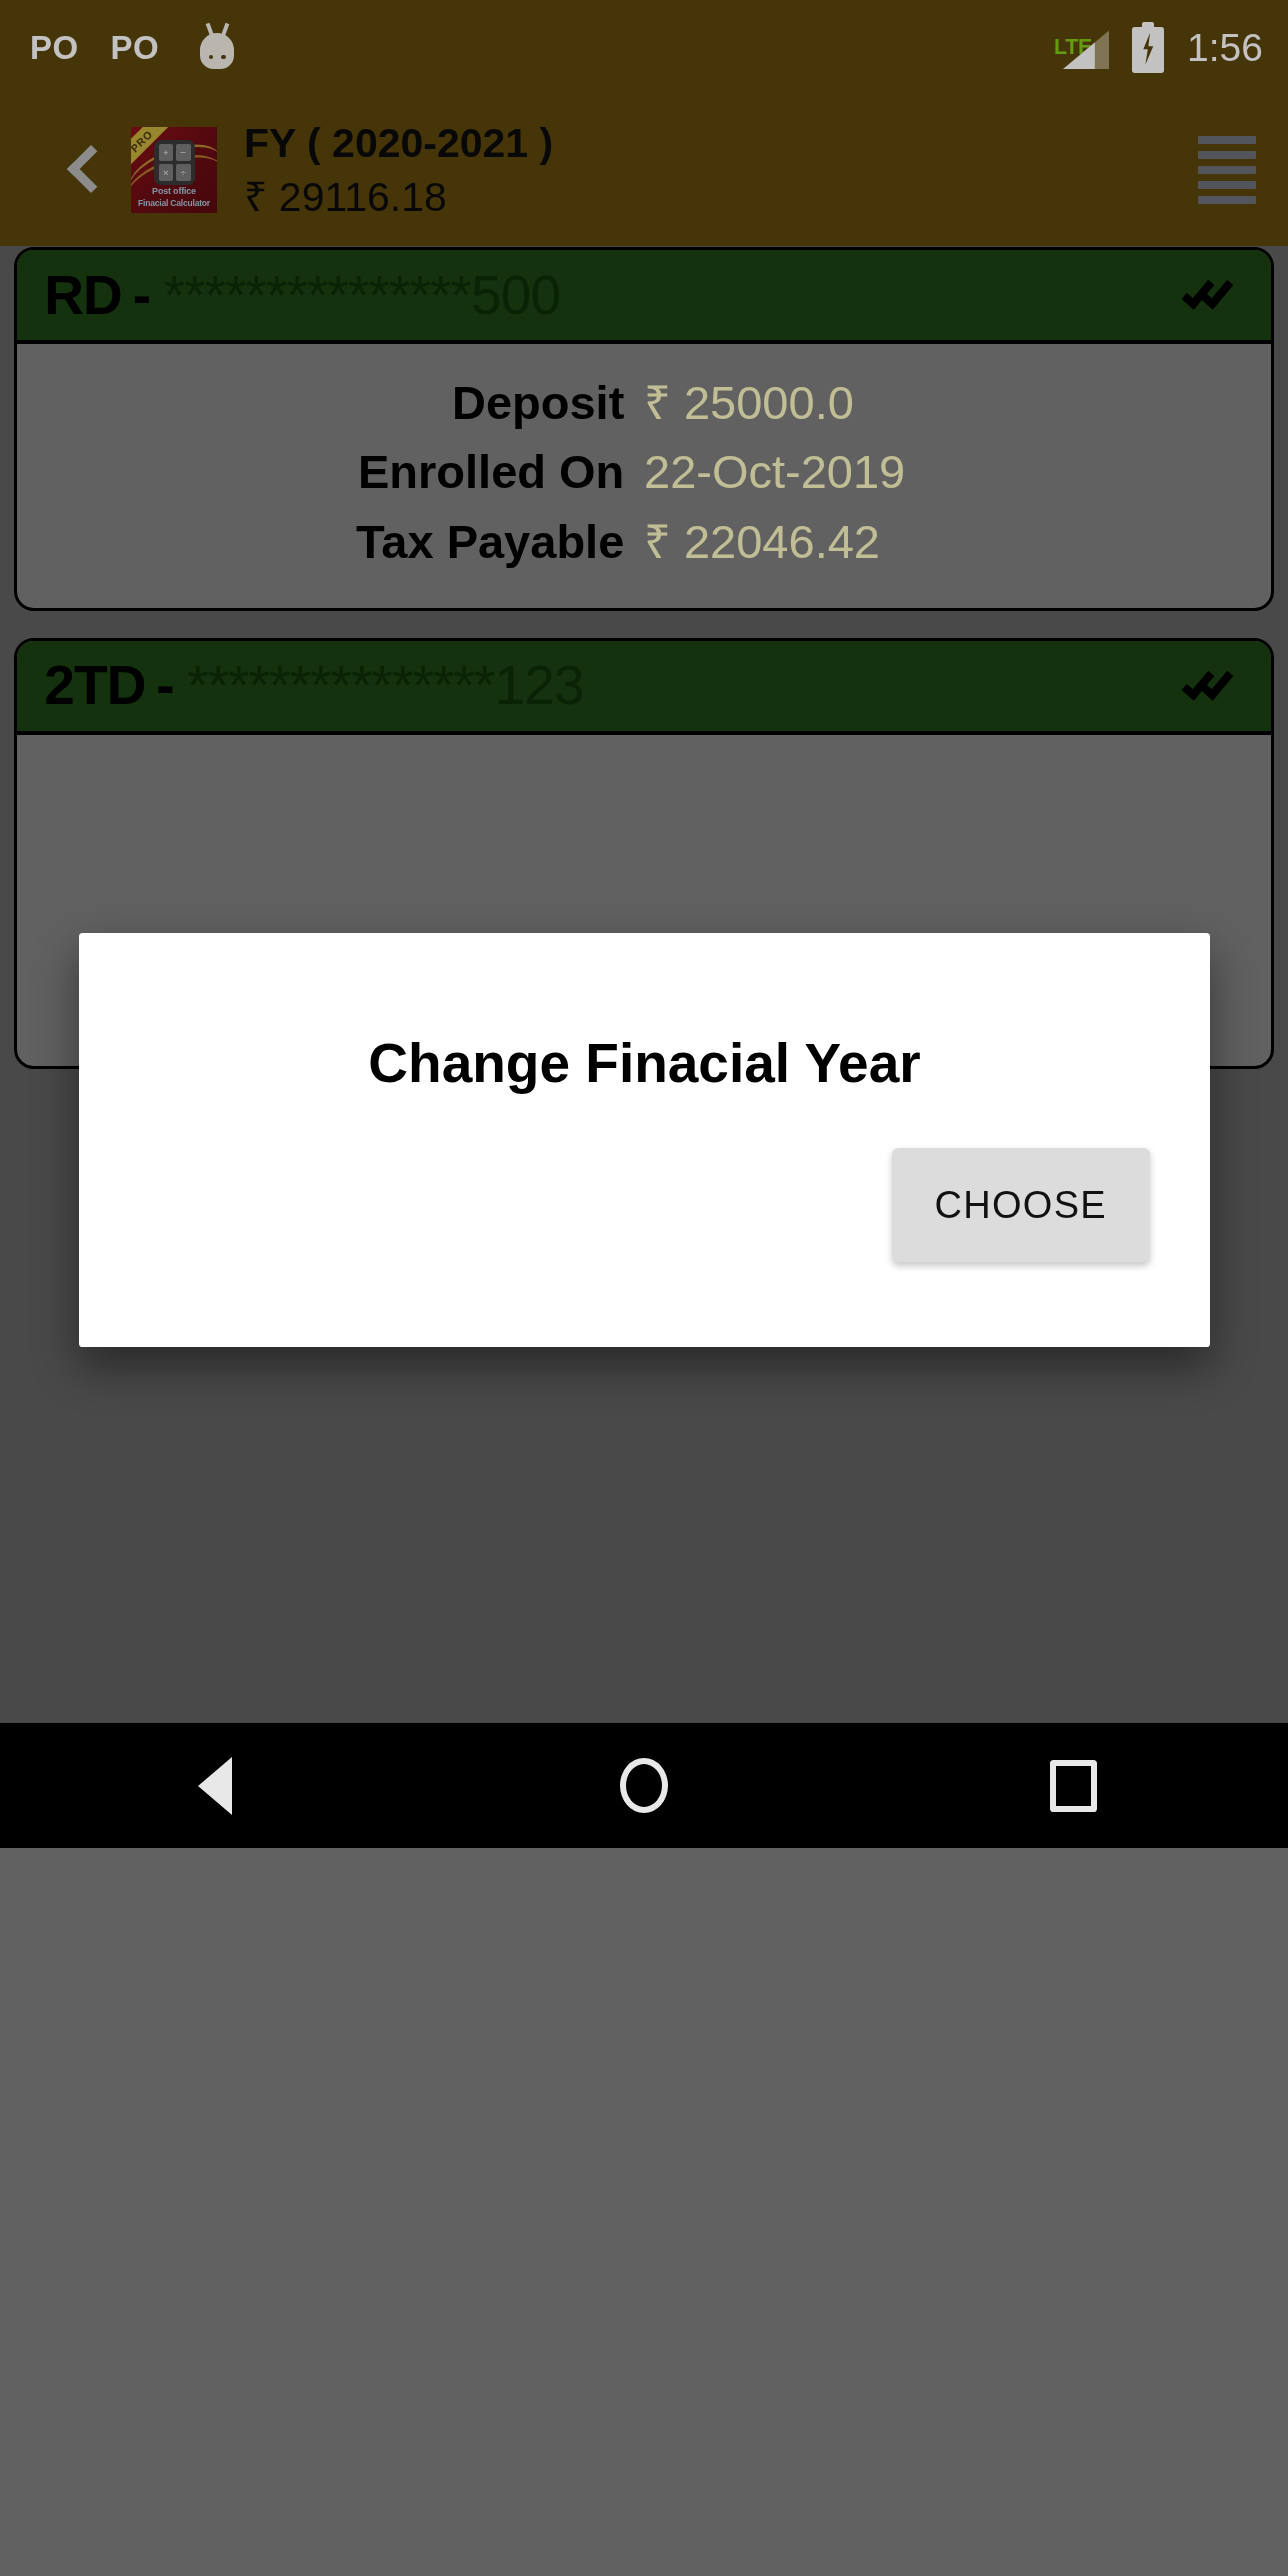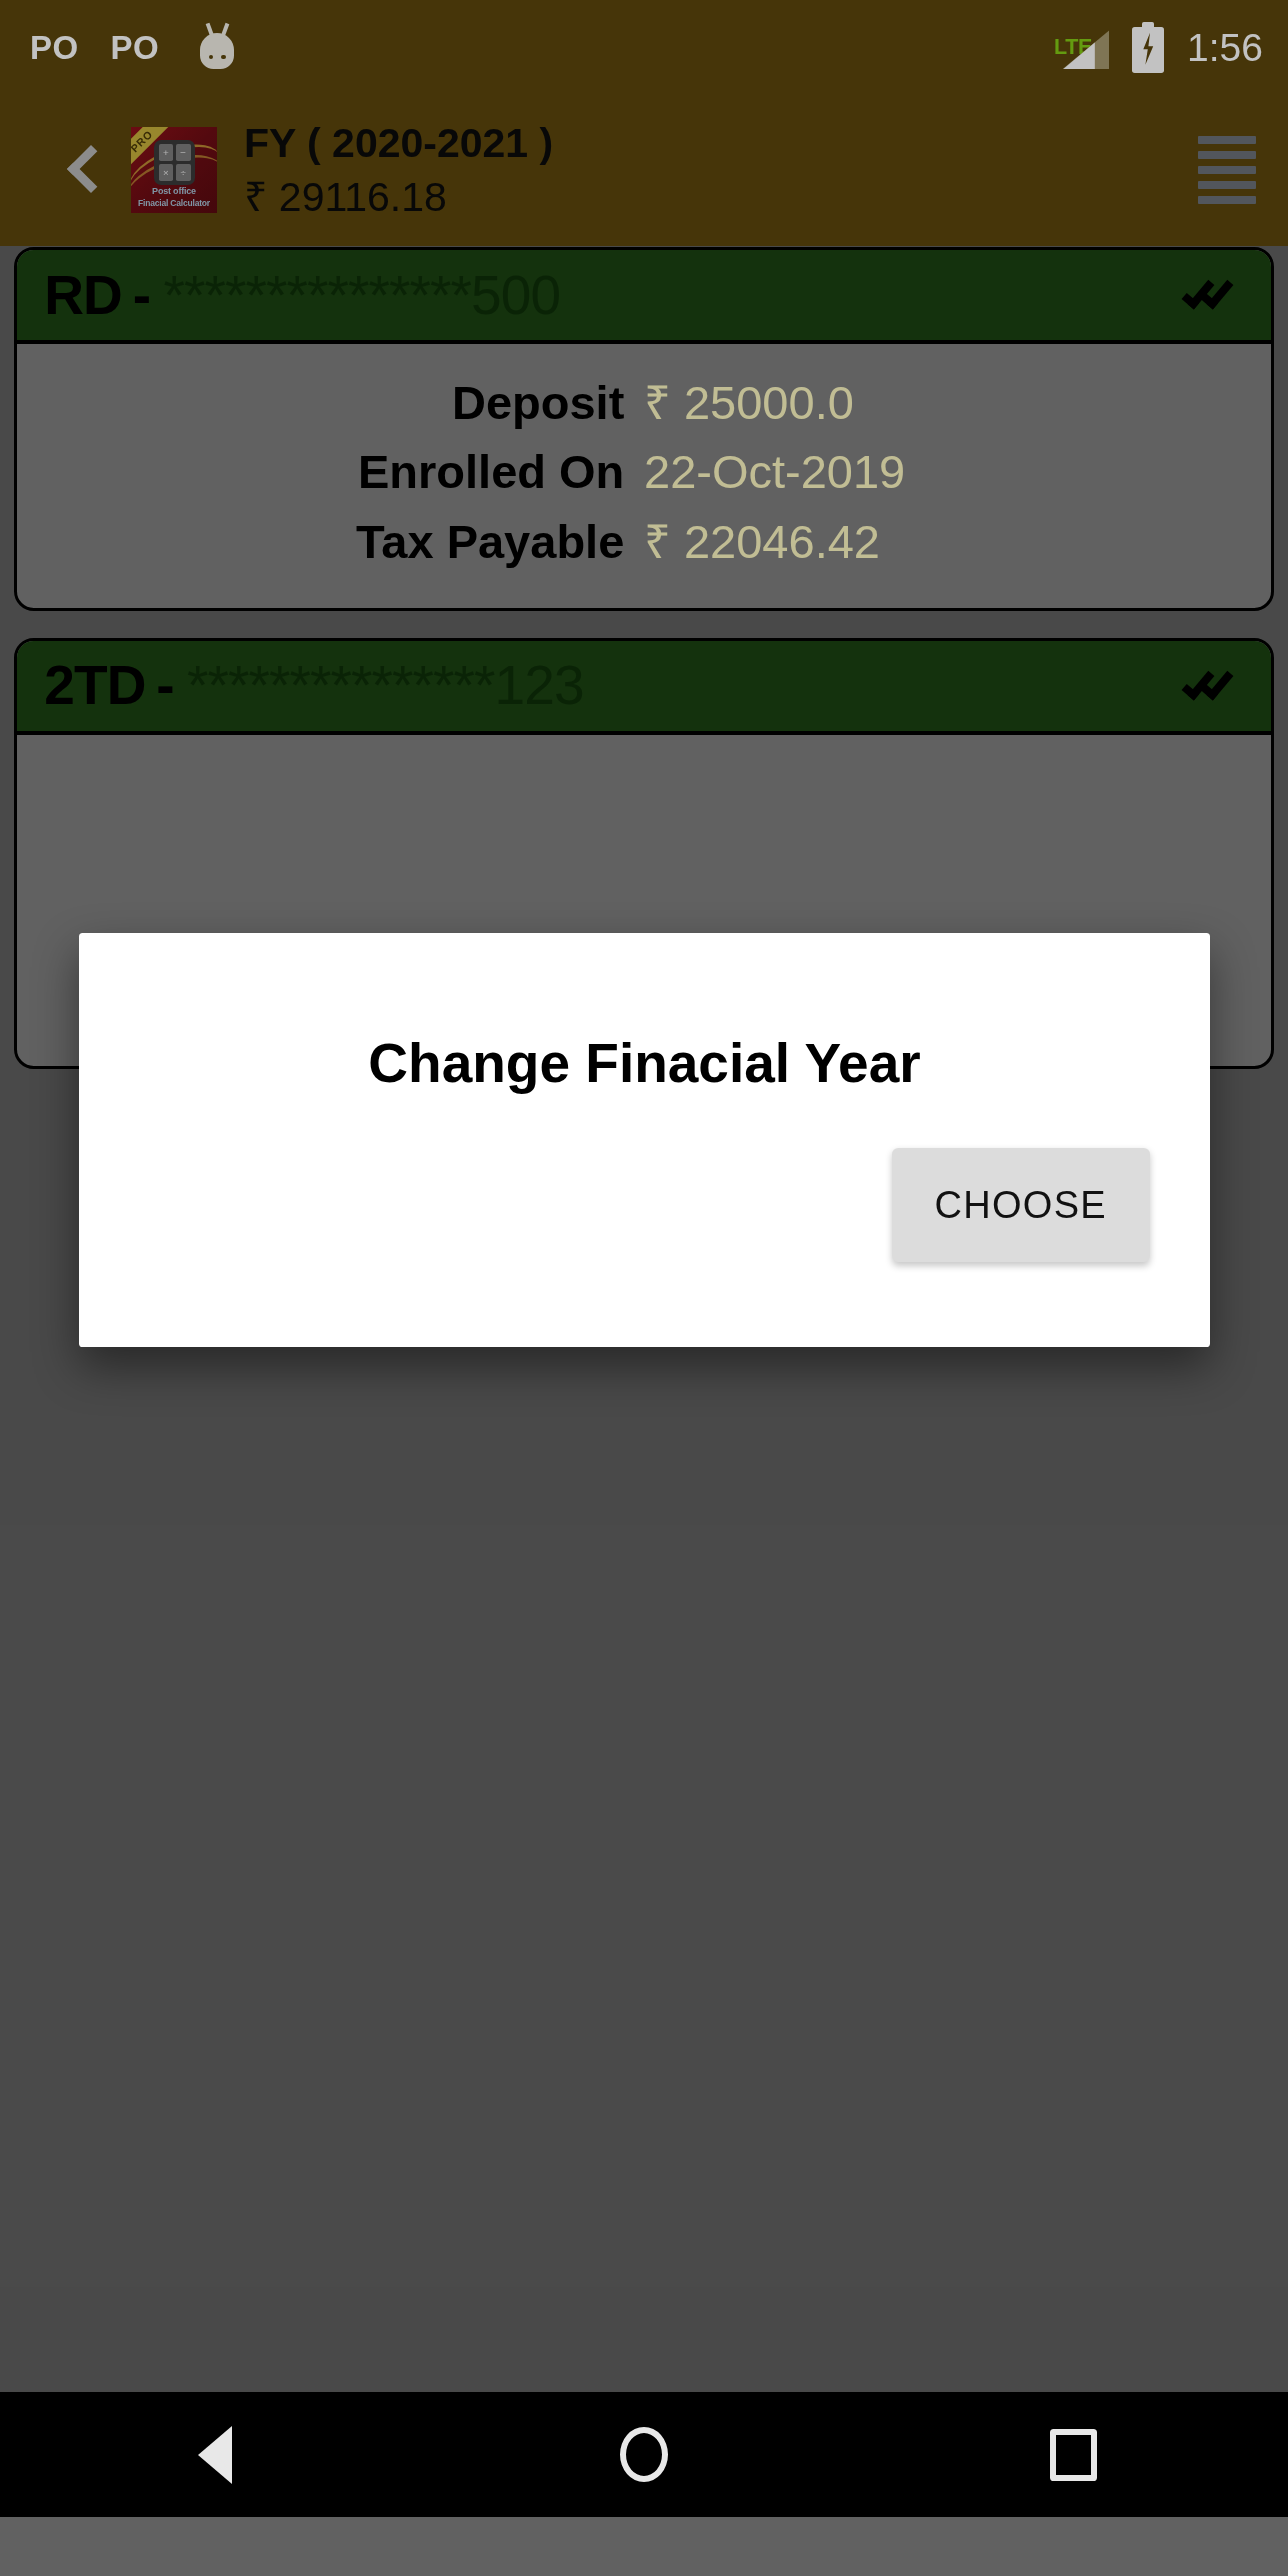--- a/index.html
+++ b/index.html
@@ -2,21 +2,21 @@
 <html style="font-size:14.3px"><head>
 <meta charset="utf-8">
 <style>
   * { margin:0; padding:0; box-sizing:border-box; }
   html,body {
     width:1288px; height:2576px;
     background:#616161;
     font-family:"Liberation Sans", sans-serif;
     overflow:hidden;
   }
-  .screen { position:relative; width:1288px; height:2517px; overflow:hidden; }
+  .screen { position:relative; width:1288px; height:1848px; overflow:hidden; }
 
   
   .status-bar {
     position:absolute; top:0; left:0; width:1288px; height:94px;
     background:#5C460C;
     display:flex; align-items:center;
     padding:0 25px 0 30px;
     z-index:30;
   }
   .status-left { display:flex; align-items:center; gap:32px; }

